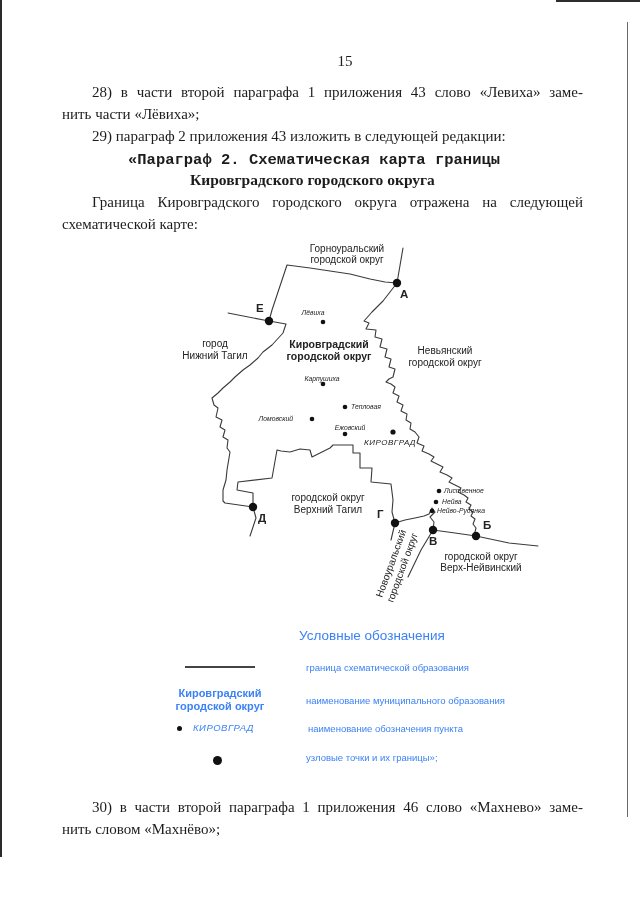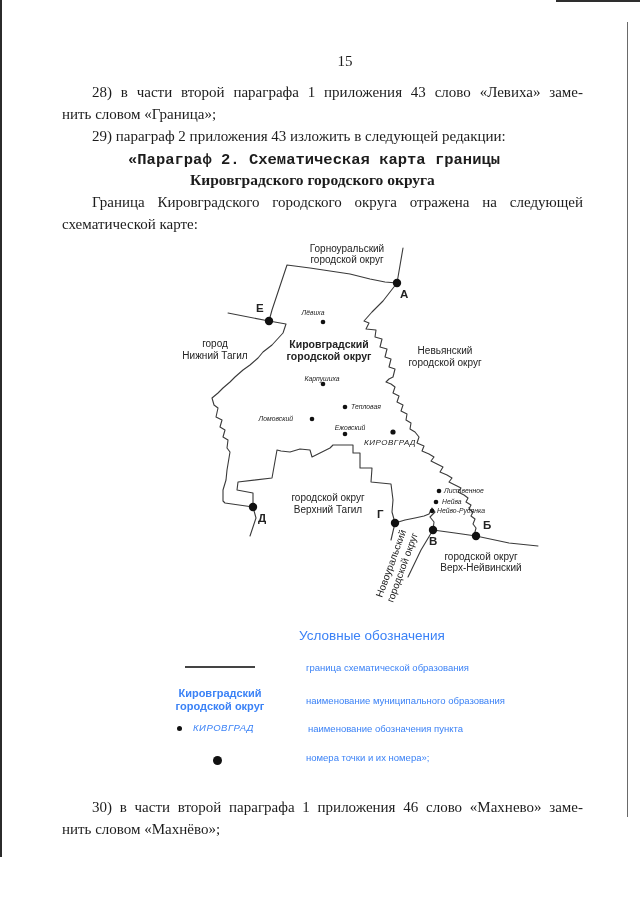--- a/index.html
+++ b/index.html
@@ -37,21 +37,21 @@
 </head>
 <body>
 
 <div class="abs border-left"></div>
 <div class="abs border-right"></div>
 <div class="abs border-topright"></div>
 
 <div class="abs pagenum">15</div>
 
 <div class="abs doc just" style="left:92px;top:82px;">28) в части второй параграфа 1 приложения 43 слово «Левиха» заме-</div>
-<div class="abs doc" style="left:62px;top:104px;">нить словом «Граница»;</div>
+<div class="abs doc" style="left:62px;top:104px;">нить части «Лёвиха»;</div>
 
 <div class="abs doc" style="left:92px;top:126px;font-family:Liberation Serif, serif;">29) параграф 2 приложения 43 изложить в следующей редакции:</div>
 
 <div class="abs doc bold" style="left:128px;top:150px;font-size:15.5px;font-family:Liberation Mono, monospace;">«Параграф 2. Схематическая карта границы</div>
 <div class="abs doc bold" style="left:190px;top:170px;font-size:15.5px;">Кировградского городского округа</div>
 
 <div class="abs doc just" style="left:92px;top:192px;">Граница Кировградского городского округа отражена на следующей</div>
 <div class="abs doc" style="left:62px;top:214px;">схематической карте:</div>
 
 <svg class="abs" style="left:120px;top:232px;" width="430" height="392" viewBox="0 0 430 392">
@@ -143,16 +143,16 @@
   <div>Кировградский</div>
   <div>городской округ</div>
 </div>
 <div class="abs legend legend-label" style="left:306px;top:695px;">наименование муниципального образования</div>
 
 <div class="abs dot-small" style="left:177px;top:726px;"></div>
 <div class="abs legend legend-city">КИРОВГРАД</div>
 <div class="abs legend legend-label" style="left:308px;top:723px;">наименование обозначения пункта</div>
 
 <div class="abs dot-big" style="left:213px;top:756px;"></div>
-<div class="abs legend legend-label" style="left:306px;top:752px;">номера точки и их номера»;</div>
+<div class="abs legend legend-label" style="left:306px;top:752px;">узловые точки и их границы»;</div>
 
 <div class="abs doc just" style="left:92px;top:797px;">30) в части второй параграфа 1 приложения 46 слово «Махнево» заме-</div>
 <div class="abs doc" style="left:62px;top:819px;">нить словом «Махнёво»;</div>
 
 </body></html>

